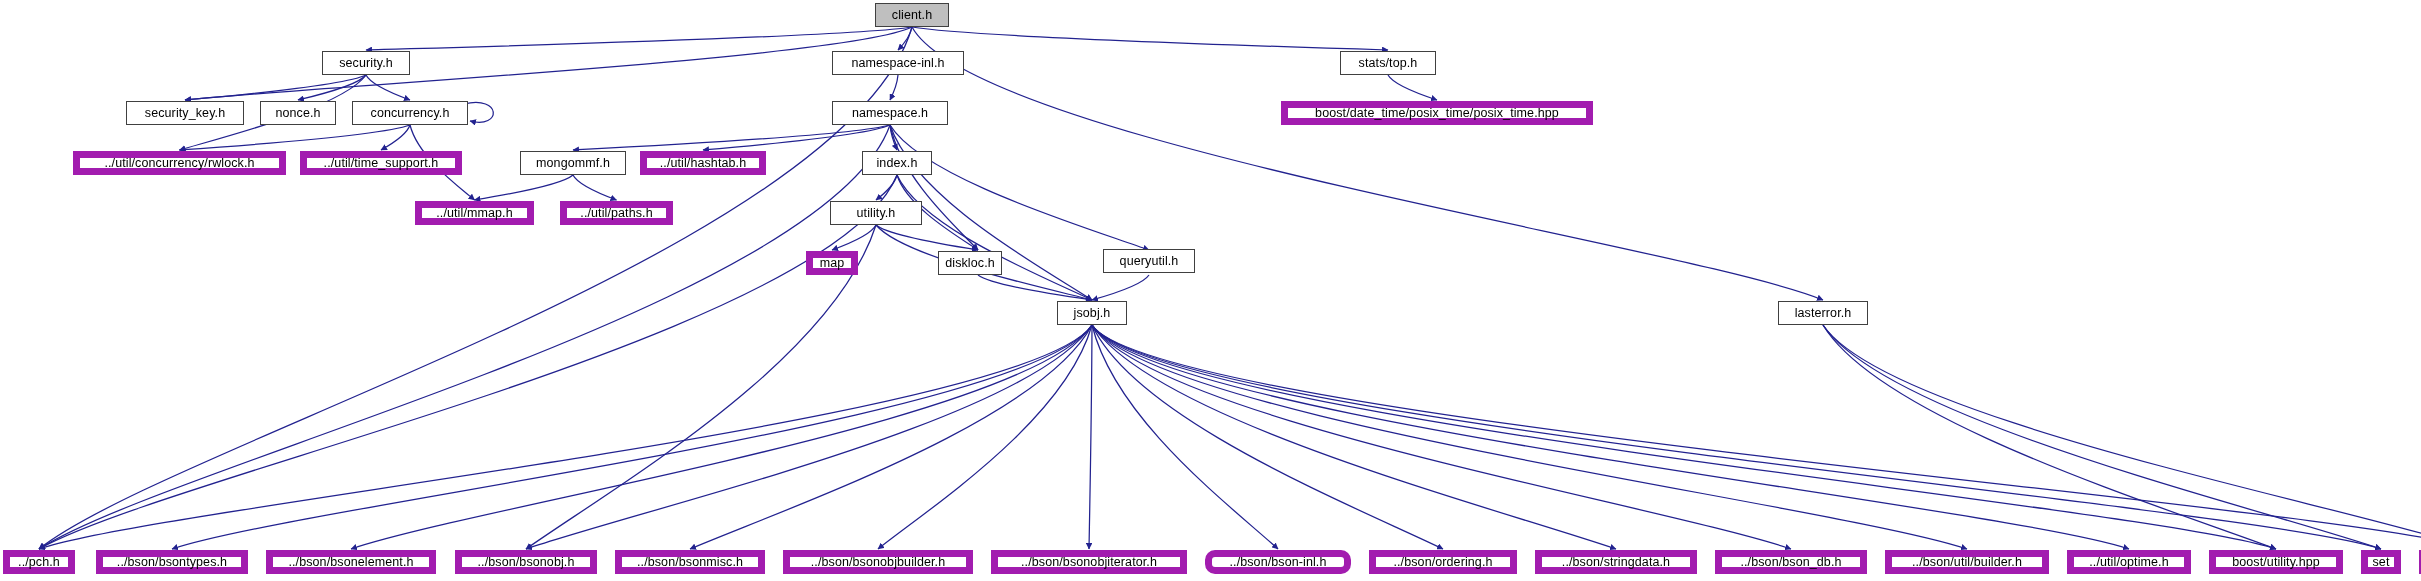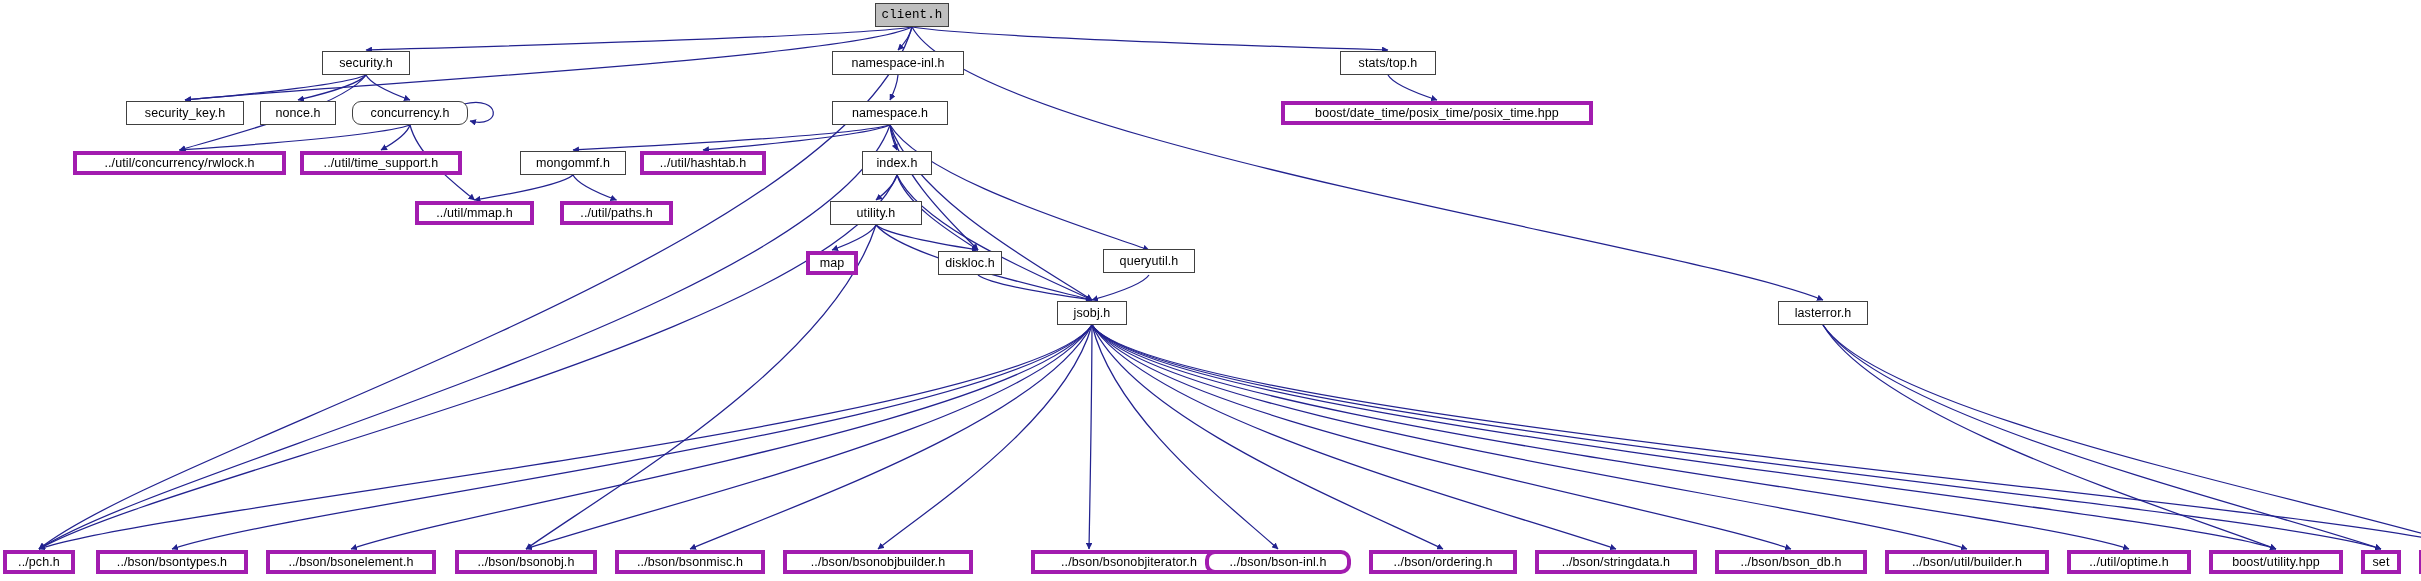--- a/index.html
+++ b/index.html
@@ -28,21 +28,21 @@
     position: absolute;
     box-sizing: border-box;
     display: flex;
     align-items: center;
     justify-content: center;
     white-space: nowrap;
     font-size: 12.5px;
     line-height: 1;
     color: #000000;
     background: #ffffff;
-    border: 4px solid #a21caf;
+    border: 7px solid #a21caf;
     height: 24px;
     letter-spacing: 0.1px;
     z-index: 2;
   }
   
   .node.solid {
     border: 1.4px solid #404040;
   }
   
   .node.root {
@@ -113,27 +113,27 @@
         <path d="M 1092 325 C 1155 419.5, 2145.8 505, 2276 549" fill="none" stroke="#22228f" stroke-width="1.25" marker-end="url(#arrow)"></path>
         <path d="M 1092 325 C 1155 419.5, 2250.8 505, 2381 549" fill="none" stroke="#22228f" stroke-width="1.25" marker-end="url(#arrow)"></path>
         <path d="M 1092 325 C 1155 419.5, 2344.8 505, 2475 549" fill="none" stroke="#22228f" stroke-width="1.25" marker-end="url(#arrow)"></path>
         <path d="M 1823 325 C 1886 419.5, 2344.8 505, 2475 549" fill="none" stroke="#22228f" stroke-width="1.25" marker-end="url(#arrow)"></path>
         <path d="M 1823 325 C 1886 419.5, 2250.8 505, 2381 549" fill="none" stroke="#22228f" stroke-width="1.25" marker-end="url(#arrow)"></path>
         <path d="M 1823 325 C 1880.078 419.5, 2158.0388 505, 2276 549" fill="none" stroke="#22228f" stroke-width="1.25" marker-end="url(#arrow)"></path>
       </g>
   </svg>
 
   <div id="nodes-layer">
-      <div class="node root" style="left: 875px; top: 3px; width: 74px; height: 24px; font-family: Liberation Mono, monospace;">client.h</div>
+      <div class="node root" style="left: 875px; top: 3px; width: 74px; height: 24px;">client.h</div>
       <div class="node solid" style="left: 322px; top: 51px; width: 88px; height: 24px;">security.h</div>
       <div class="node solid" style="left: 832px; top: 51px; width: 132px; height: 24px;">namespace-inl.h</div>
       <div class="node solid" style="left: 1340px; top: 51px; width: 96px; height: 24px;">stats/top.h</div>
       <div class="node solid" style="left: 126px; top: 101px; width: 118px; height: 24px;">security_key.h</div>
       <div class="node solid" style="left: 260px; top: 101px; width: 76px; height: 24px;">nonce.h</div>
-      <div class="node solid" style="left: 352px; top: 101px; width: 116px; height: 24px; border-radius: 9px;">concurrency.h</div>
+      <div class="node solid" style="left: 352px; top: 101px; width: 116px; height: 24px;">concurrency.h</div>
       <div class="node solid" style="left: 832px; top: 101px; width: 116px; height: 24px;">namespace.h</div>
       <div class="node light" style="left: 1281px; top: 101px; width: 312px; height: 24px;">boost/date_time/posix_time/posix_time.hpp</div>
       <div class="node light" style="left: 73px; top: 151px; width: 213px; height: 24px;">../util/concurrency/rwlock.h</div>
       <div class="node light" style="left: 300px; top: 151px; width: 162px; height: 24px;">../util/time_support.h</div>
       <div class="node solid" style="left: 520px; top: 151px; width: 106px; height: 24px;">mongommf.h</div>
       <div class="node light" style="left: 640px; top: 151px; width: 126px; height: 24px;">../util/hashtab.h</div>
       <div class="node solid" style="left: 862px; top: 151px; width: 70px; height: 24px;">index.h</div>
       <div class="node light" style="left: 415px; top: 201px; width: 119px; height: 24px;">../util/mmap.h</div>
       <div class="node light" style="left: 560px; top: 201px; width: 113px; height: 24px;">../util/paths.h</div>
       <div class="node solid" style="left: 830px; top: 201px; width: 92px; height: 24px;">utility.h</div>
@@ -141,21 +141,21 @@
       <div class="node solid" style="left: 938px; top: 251px; width: 64px; height: 24px;">diskloc.h</div>
       <div class="node solid" style="left: 1103px; top: 249px; width: 92px; height: 24px;">queryutil.h</div>
       <div class="node solid" style="left: 1057px; top: 301px; width: 70px; height: 24px;">jsobj.h</div>
       <div class="node solid" style="left: 1778px; top: 301px; width: 90px; height: 24px;">lasterror.h</div>
       <div class="node light" style="left: 3px; top: 550px; width: 72px; height: 24px;">../pch.h</div>
       <div class="node light" style="left: 96px; top: 550px; width: 152px; height: 24px;">../bson/bsontypes.h</div>
       <div class="node light" style="left: 266px; top: 550px; width: 170px; height: 24px;">../bson/bsonelement.h</div>
       <div class="node light" style="left: 455px; top: 550px; width: 142px; height: 24px;">../bson/bsonobj.h</div>
       <div class="node light" style="left: 615px; top: 550px; width: 150px; height: 24px;">../bson/bsonmisc.h</div>
       <div class="node light" style="left: 783px; top: 550px; width: 190px; height: 24px;">../bson/bsonobjbuilder.h</div>
-      <div class="node light" style="left: 991px; top: 550px; width: 196px; height: 24px; margin-left: 40px;">../bson/bsonobjiterator.h</div>
+      <div class="node light" style="left: 991px; top: 550px; width: 196px; height: 24px;">../bson/bsonobjiterator.h</div>
       <div class="node light" style="left: 1205px; top: 550px; width: 146px; height: 24px; border-radius: 10px;">../bson/bson-inl.h</div>
       <div class="node light" style="left: 1369px; top: 550px; width: 148px; height: 24px;">../bson/ordering.h</div>
       <div class="node light" style="left: 1535px; top: 550px; width: 162px; height: 24px;">../bson/stringdata.h</div>
       <div class="node light" style="left: 1715px; top: 550px; width: 152px; height: 24px;">../bson/bson_db.h</div>
       <div class="node light" style="left: 1885px; top: 550px; width: 164px; height: 24px;">../bson/util/builder.h</div>
       <div class="node light" style="left: 2067px; top: 550px; width: 124px; height: 24px;">../util/optime.h</div>
       <div class="node light" style="left: 2209px; top: 550px; width: 134px; height: 24px;">boost/utility.hpp</div>
       <div class="node light" style="left: 2361px; top: 550px; width: 40px; height: 24px;">set</div>
       <div class="node light" style="left: 2419px; top: 550px; width: 112px; height: 24px;">../bson/oid.h</div>
     </div>

